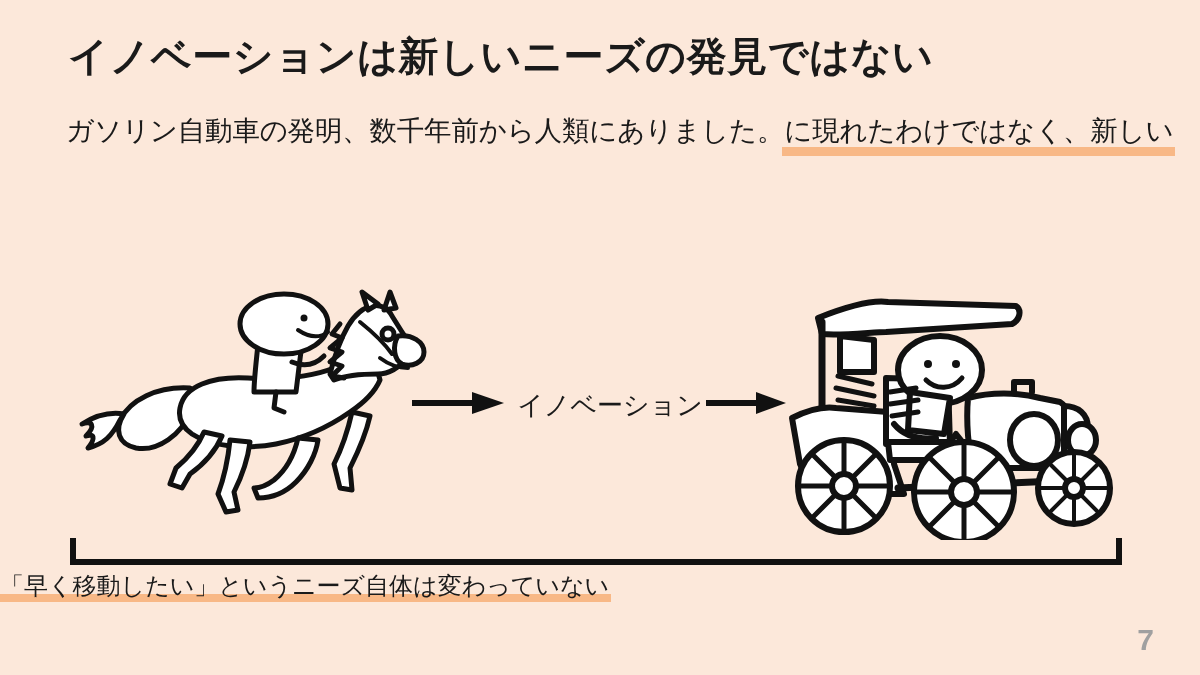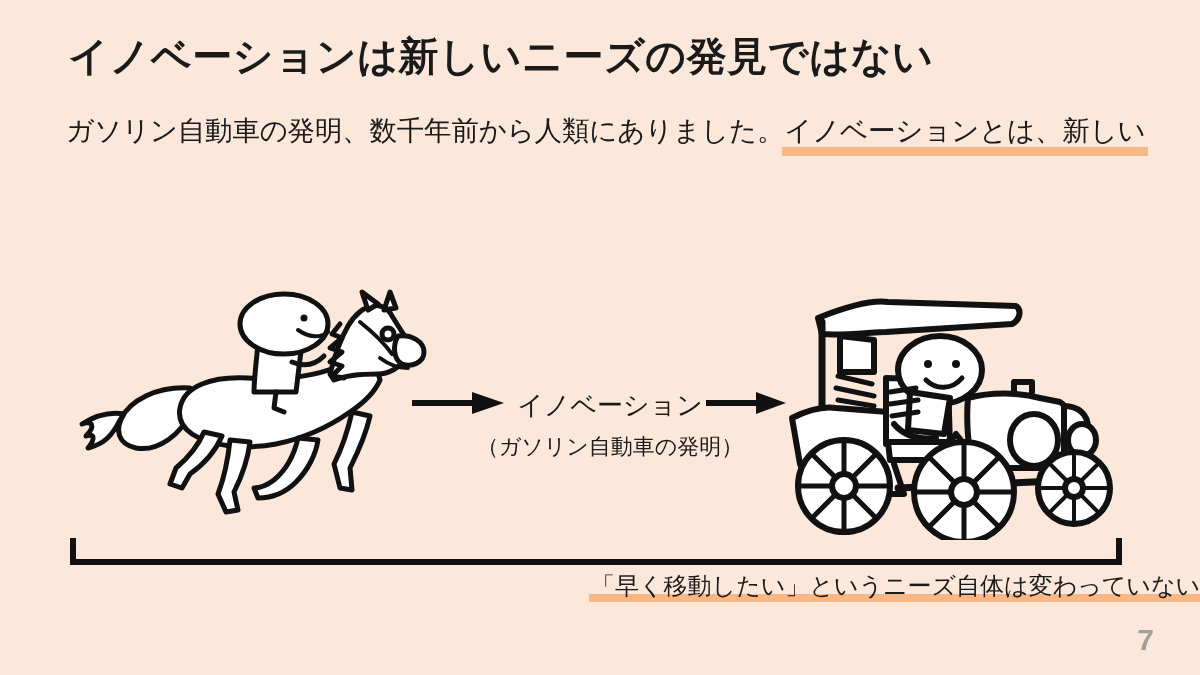--- a/index.html
+++ b/index.html
@@ -128,21 +128,21 @@
     height: 28px;
   }
   .bracket svg { display: block; width: 100%; height: 100%; }
 
   
   .caption {
     position: absolute;
     left: 0;
     top: 570px;
     width: 1200px;
-    text-align: right;
+    text-align: left;
     font-size: 24px;
     color: #1a1a1a;
     white-space: nowrap;
   }
   .caption .hl::after {
     bottom: 0px;
     height: 8px;
   }
 
   
@@ -158,21 +158,21 @@
 </style>
 </head>
 <body>
 
 <div class="slide">
 
   <div class="title">イノベーションは新しいニーズの発見ではない</div>
 
   <div class="body-block">
     <div class="body-line">
-      <span class="txt">ガソリン自動車の発明、数千年前から人類にありました。</span><span class="hl">イノベーションとは、新しい</span>
+      <span class="txt">ガソリン自動車の発明、数千年前から人類にありました。</span><span class="hl">に現れたわけではなく、新しい</span>
     </div>
   </div>
 
   <div class="illus horse">
     <svg viewBox="0 0 370 230" xmlns="http://www.w3.org/2000/svg" fill="#ffffff" stroke="#111111" stroke-width="5" stroke-linecap="round" stroke-linejoin="round">
 
       <path d="M128 100 C 95 98, 68 112, 58 132 C 50 148, 42 156, 26 160
                C 34 150, 32 145, 24 148 C 34 138, 30 132, 20 136
                C 36 126, 50 124, 62 126 C 52 142, 56 156, 74 160
                C 96 164, 120 146, 128 124 Z"></path>
@@ -227,21 +227,20 @@
   </div>
 
   <div class="arrow arrow-left">
     <svg viewBox="0 0 92 26" xmlns="http://www.w3.org/2000/svg">
       <rect x="0" y="10" width="66" height="6" fill="#111111"></rect>
       <polygon points="60,2 92,13 60,24" fill="#111111"></polygon>
     </svg>
   </div>
 
   <div class="innov-label">イノベーション</div>
-  <div class="innov-sub">（ガソリン自動車の発明）</div>
 
   <div class="arrow arrow-right">
     <svg viewBox="0 0 80 26" xmlns="http://www.w3.org/2000/svg">
       <rect x="0" y="10" width="56" height="6" fill="#111111"></rect>
       <polygon points="50,2 80,13 50,24" fill="#111111"></polygon>
     </svg>
   </div>
 
   <div class="illus car">
     <svg viewBox="0 0 340 252" xmlns="http://www.w3.org/2000/svg" fill="#ffffff" stroke="#111111" stroke-width="6" stroke-linecap="round" stroke-linejoin="round">

